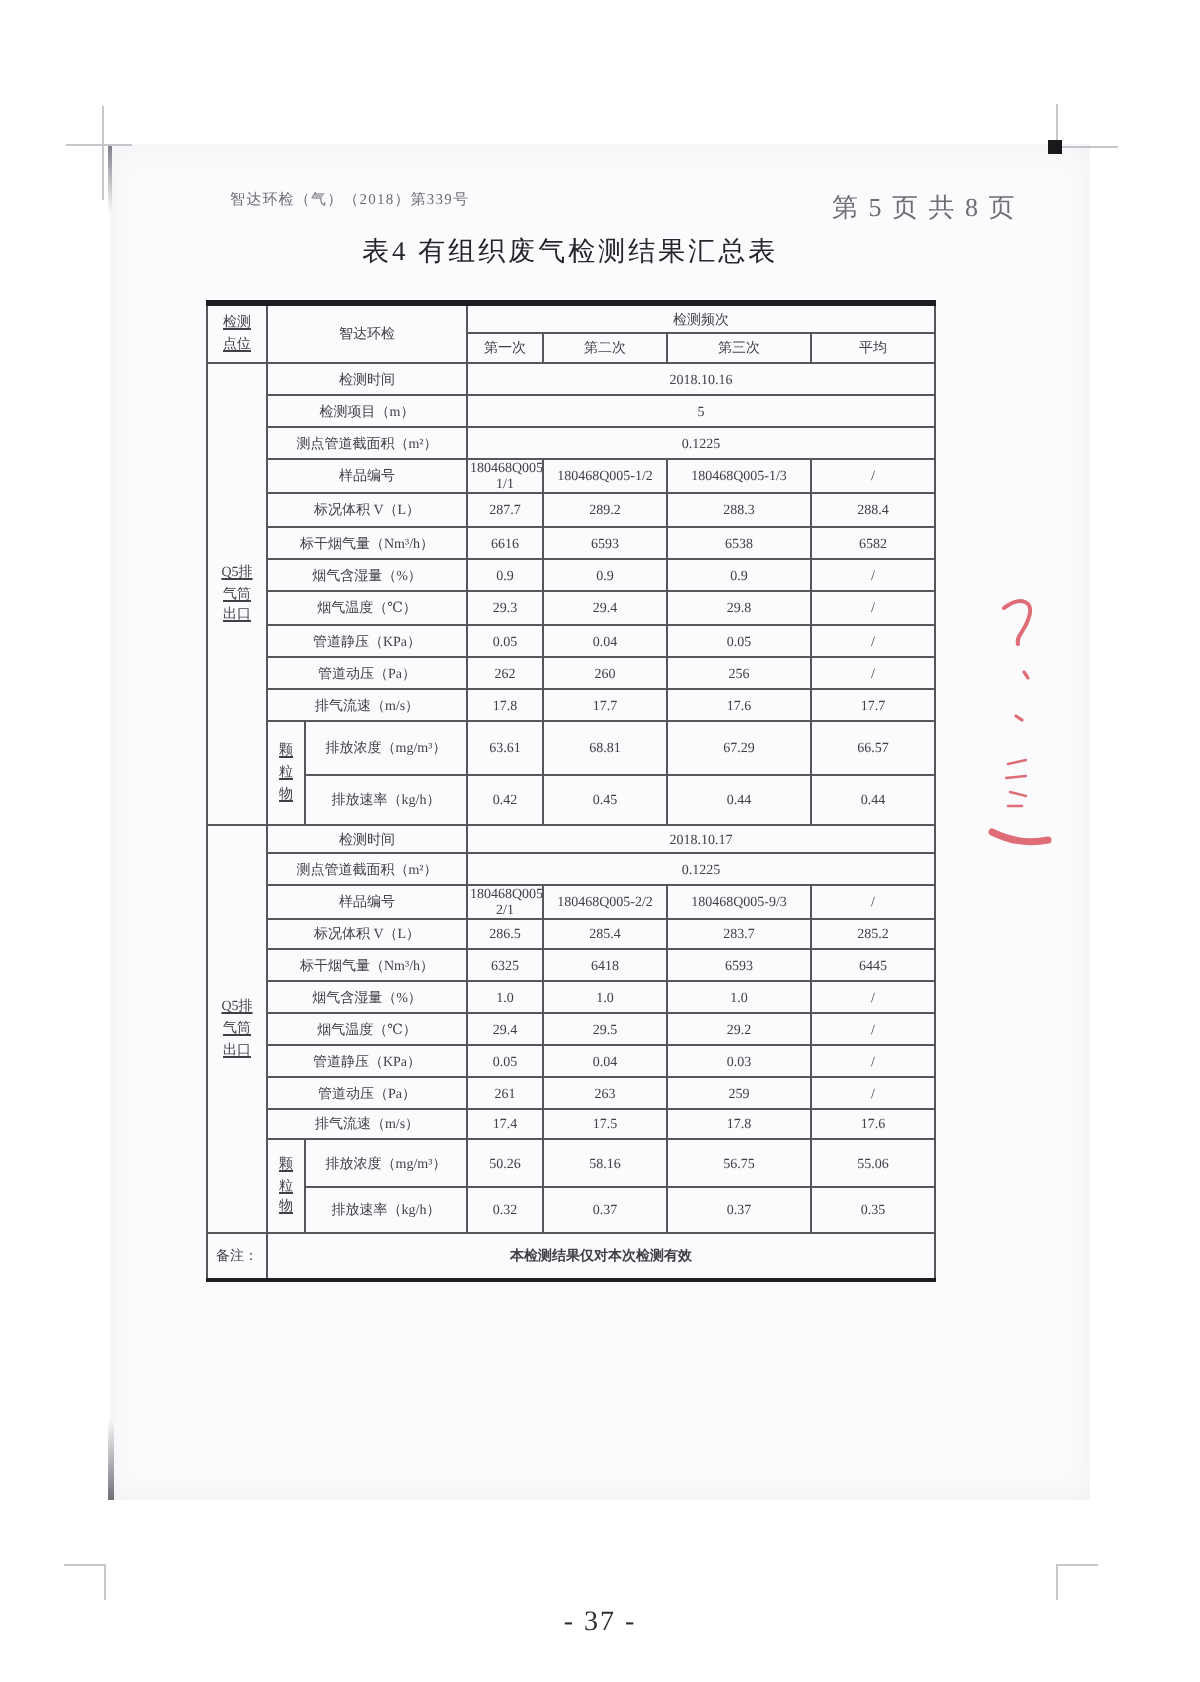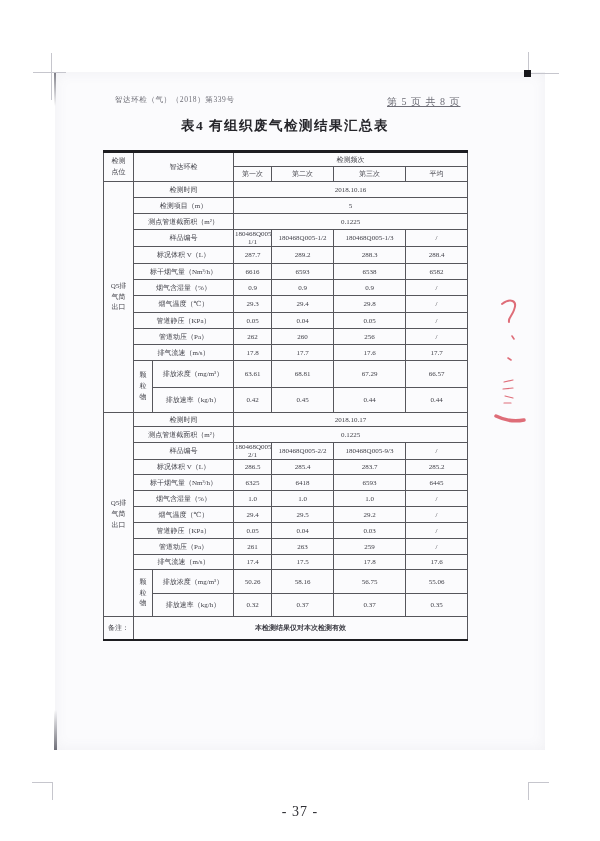--- a/index.html
+++ b/index.html
@@ -9,30 +9,30 @@
   .scan-page{position:absolute;left:55px;top:72px;width:490px;height:678px;
              background:#fbfbfd;box-shadow:inset 0 0 14px rgba(110,110,125,.08);}
   .edge{position:absolute;background:#8a8a92;}
   .edge-tl{left:54px;top:72px;width:2px;height:34px;background:linear-gradient(#7d7d86,rgba(125,125,134,0));}
   .edge-bl{left:54px;top:710px;width:3px;height:40px;background:linear-gradient(rgba(110,110,118,0),#6f6f78);}
   
   .mark{position:absolute;background:#c6c6cd;}
   .mark-dark{position:absolute;background:#19191c;}
   
   .doc-number{position:absolute;left:115px;top:95px;font-size:7.5px;color:#6d6d76;letter-spacing:.6px;}
-  .page-indicator{position:absolute;left:387px;top:95px;font-size:10px;color:#6d6d76;letter-spacing:1px;text-decoration:underline;}
+  .page-indicator{position:absolute;left:416px;top:95px;font-size:13px;color:#6d6d76;letter-spacing:1px;}
   .doc-title{position:absolute;left:103px;top:117px;width:364px;text-align:center;
-             font-size:13.5px;font-weight:bold;color:#26262b;letter-spacing:1.5px;}
+             font-size:13.5px;font-weight:normal;color:#26262b;letter-spacing:1.5px;}
   
   table.results{position:absolute;left:103px;top:150px;border-collapse:collapse;table-layout:fixed;
                 width:364px;border:1.5px solid #1d1d21;border-top-width:3px;border-bottom-width:2.5px;}
   table.results td{border:1px solid #56565c;font-size:7px;color:#3f3f47;text-align:center;
                    vertical-align:middle;padding:0 1px;overflow:hidden;}
   td.lbl,td.lbl2{color:#4a4a52;}
-  td.loc,td.corner,td.vert{white-space:pre-line;line-height:1.55;color:#44444c;}
+  td.loc,td.corner,td.vert{white-space:pre-line;line-height:1.55;color:#44444c;text-decoration:underline;}
   td.remarklbl{color:#3c3c44;margin-top:48px;}
   td.remarktxt{text-align:left;padding-left:6px;color:#45454d;font-weight:bold;}
   tr.rh15{height:15px}tr.rh16{height:16px}tr.rh17{height:17px}tr.rh14{height:14px}
   tr.rh27{height:27px}tr.rh25{height:25px}tr.rh24{height:24px}tr.rh23{height:23px}
   
   .page-number{position:absolute;left:0;top:804px;width:600px;text-align:center;
                font-size:14px;color:#2e2e33;letter-spacing:1px;}
   
   .red-annot{position:absolute;left:494px;top:296px;width:36px;height:132px;opacity:.8;}
 </style>

